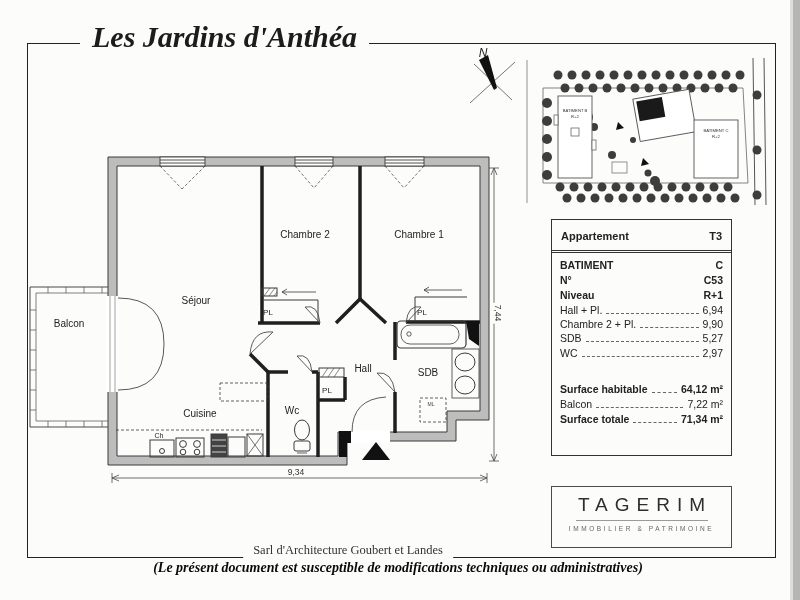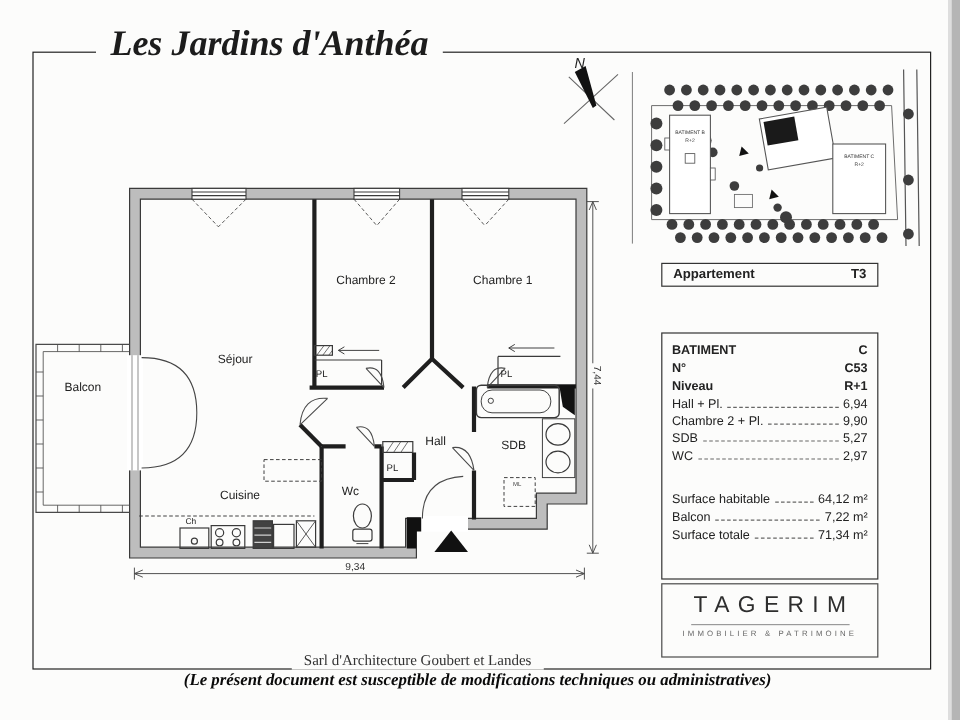--- a/index.html
+++ b/index.html
@@ -12,34 +12,34 @@
          font-family:"Liberation Serif",serif;font-style:italic;font-weight:bold;
          font-size:30px;color:#1c1c1c;white-space:nowrap;}
   .plan-svg{position:absolute;left:0;top:0;}
   .plabel{position:absolute;transform:translate(-50%,-50%);font-size:10px;color:#222;white-space:nowrap;}
   .plabel.small{font-size:8px;}
   .plabel.tiny{font-size:7px;}
   .plabel.micro{font-size:5px;color:#444;}
   .dimlabel{position:absolute;transform:translate(-50%,-50%);font-size:8.5px;color:#333;background:#fcfcfb;padding:0 2px;}
   .dimlabel.vert{transform:translate(-50%,-50%) rotate(90deg);}
   
-  .apt-box{position:absolute;left:551px;top:219px;width:181px;height:20px;border:1.2px solid #333;
+  .apt-box{position:absolute;left:551px;top:219px;width:181px;height:34px;border:1.2px solid #333;
            display:flex;align-items:center;justify-content:space-between;padding:0 9px;box-sizing:border-box;
            font-weight:bold;font-size:11px;color:#222;}
   .tbl{position:absolute;left:551px;top:250px;width:181px;height:206px;border:1.2px solid #333;
-       box-sizing:border-box;padding:7px 8px 0 8px;font-size:10.5px;color:#222;margin-top:27px;}
+       box-sizing:border-box;padding:7px 8px 0 8px;font-size:10.5px;color:#222;}
   .trow{display:flex;align-items:baseline;line-height:15px;}
   .trow.hdr{font-weight:bold;}
   .trow.room{line-height:14.2px;}
   .trow .val{margin-left:auto;white-space:nowrap;}
   .trow.room .val,.trow.tot .val{margin-left:0;}
   .leader{flex:1;border-bottom:1px dashed #666;margin:0 4px 3px 4px;min-width:8px;}
   .spacer{height:22px;}
   .trow.tot{line-height:15.2px;}
-  .trow.tot.b{font-weight:normal;}
+  .trow.tot.b{font-weight:bold;}
   .logo-box{position:absolute;left:551px;top:486px;width:181px;height:62px;border:1.5px solid #4a4a4a;
             box-sizing:border-box;text-align:center;color:#2e2e2e;}
   .logo-name{margin-top:7px;font-size:19px;letter-spacing:7px;text-indent:7px;}
   .logo-rule{width:132px;height:1px;background:#9a9a9a;margin:4px auto 4px auto;}
   .logo-tag{font-size:6.5px;letter-spacing:2.6px;color:#666;}
   .foot-arch{position:absolute;left:348px;top:543px;transform:translateX(-50%);background:#fcfcfb;
              padding:0 10px;font-family:"Liberation Serif",serif;font-size:12.5px;color:#333;white-space:nowrap;}
   .foot-disc{position:absolute;left:398px;top:560px;transform:translateX(-50%);
              font-family:"Liberation Serif",serif;font-style:italic;font-weight:bold;
              font-size:14px;color:#0a0a0a;white-space:nowrap;}

